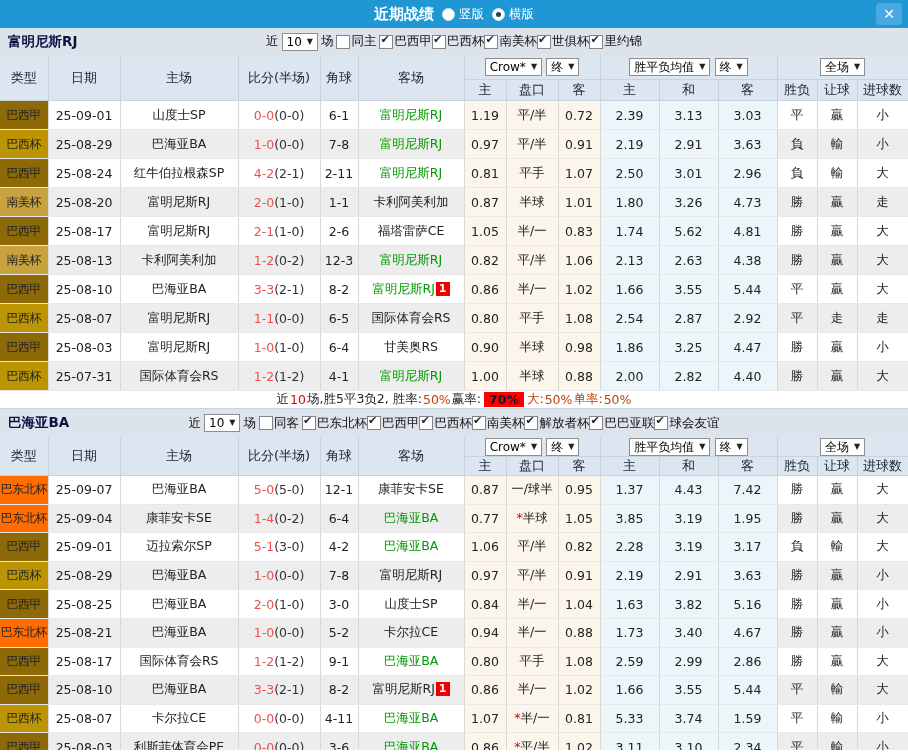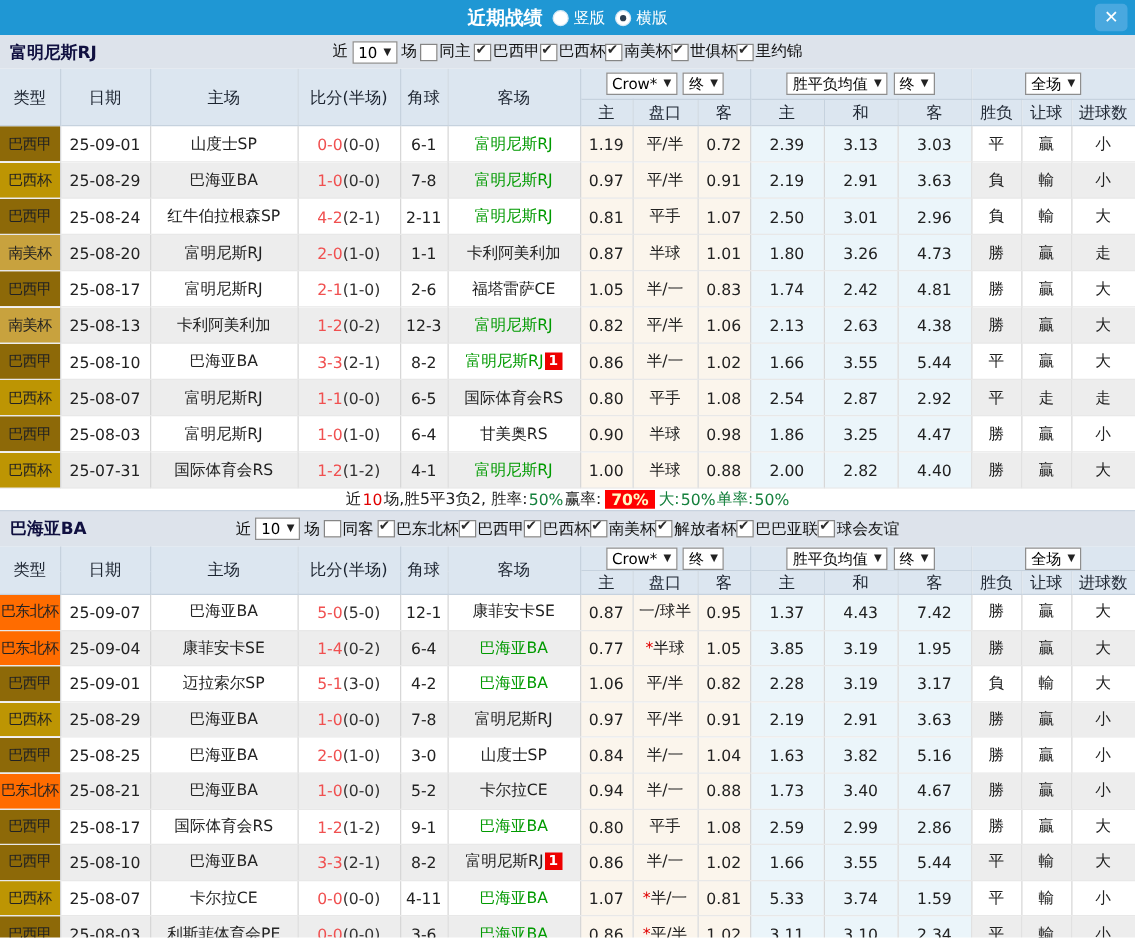--- a/index.html
+++ b/index.html
@@ -49,22 +49,22 @@
   .star{color:#e00000;}
   .res-r{color:#d10000;}
   .res-g{color:#007500;}
   .res-b{color:#0000cc;}
   .badge1{display:inline-block;background:#ee0000;color:#fff;font-size:11px;font-weight:bold;padding:0 3px;margin-left:1px;line-height:14px;vertical-align:1px;}
 
   
   .summary{height:17px;display:flex;align-items:center;justify-content:center;font-size:12.5px;gap:1px;background:#fff;}
   .sm-k{color:#222;}
   .sm-r{color:#e00000;}
-  .sm-b{color:#15803d;}
-  .sm-hl{background:#ff0000;color:#fef9c3;font-weight:bold;padding:0 5px;margin:0 2px;}
+  .sm-b{color:#c2410c;}
+  .sm-hl{background:#ff0000;color:#0f172a;font-weight:bold;padding:0 5px;margin:0 2px;}
 </style>
 </head>
 <body>
 
 <div id="app">
 
   <div class="topbar">
     <span class="topbar-title">近期战绩</span>
     <span class="radio-opt">
       <span class="radio"></span>
@@ -255,21 +255,21 @@
           <td class="c-type" style="background: rgb(141, 105, 8);">巴西甲</td>
           <td class="c-alt">25-08-17</td>
           <td class="c-alt team-green">富明尼斯RJ</td>
           <td class="c-alt"><span class="score-main">2-1</span><span class="score-half">(1-0)</span></td>
           <td class="c-alt">2-6</td>
           <td class="c-alt"><span class="">福塔雷萨CE</span></td>
           <td class="c-odds">1.05</td>
           <td class="c-odds"><span>半/一</span></td>
           <td class="c-odds">0.83</td>
           <td class="c-avg">1.74</td>
-          <td class="c-avg">2.42</td>
+          <td class="c-avg">5.62</td>
           <td class="c-avg">4.81</td>
           <td class="c-alt res-r">勝</td>
           <td class="c-alt res-r">贏</td>
           <td class="c-alt res-r">大</td>
         </tr>
         <tr>
           <td class="c-type" style="background: rgb(200, 162, 62);">南美杯</td>
           <td class="c-alt">25-08-13</td>
           <td class="c-alt">卡利阿美利加</td>
           <td class="c-alt"><span class="score-main">1-2</span><span class="score-half">(0-2)</span></td>

